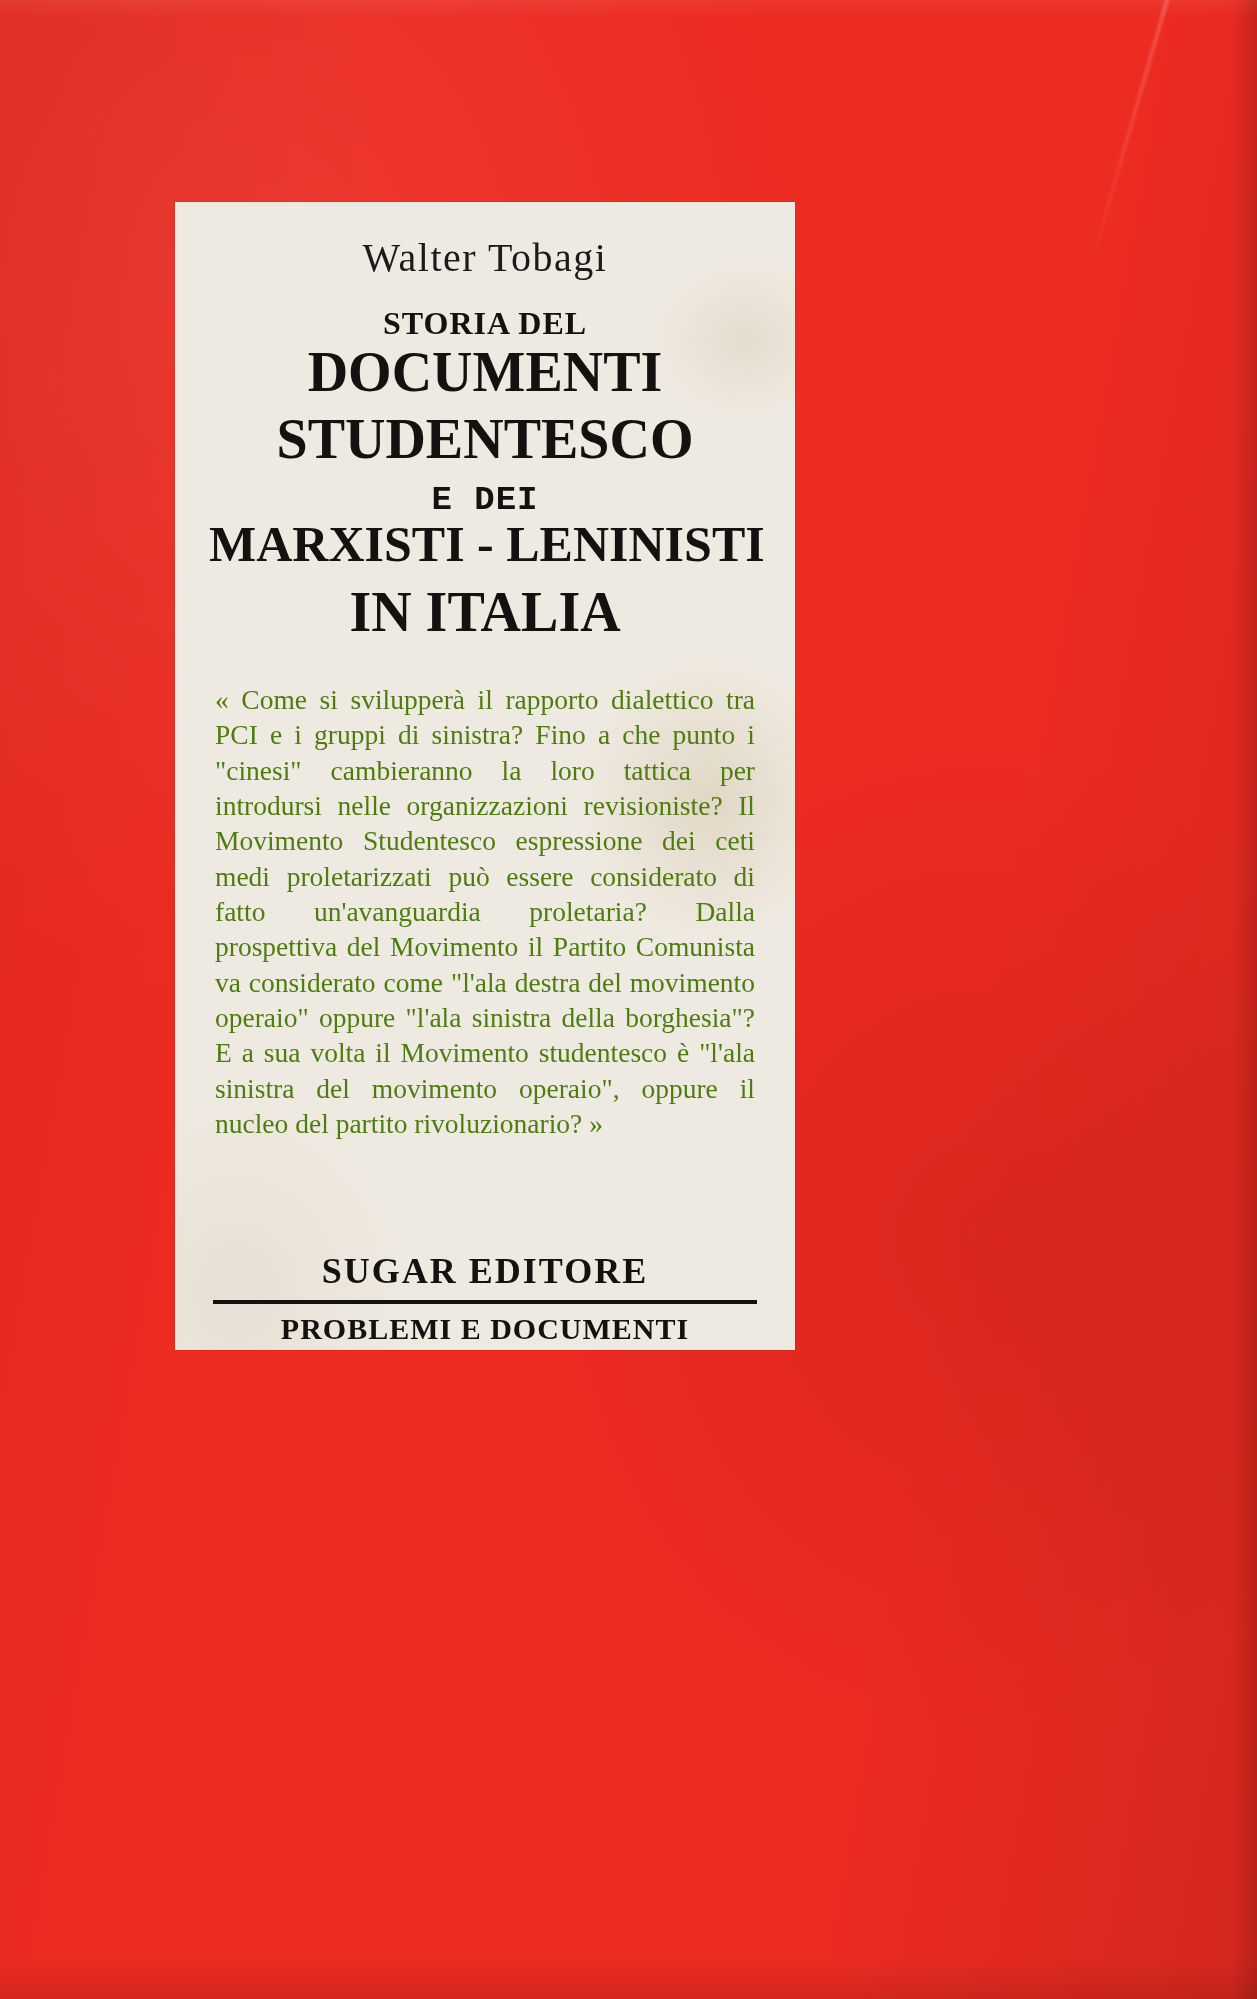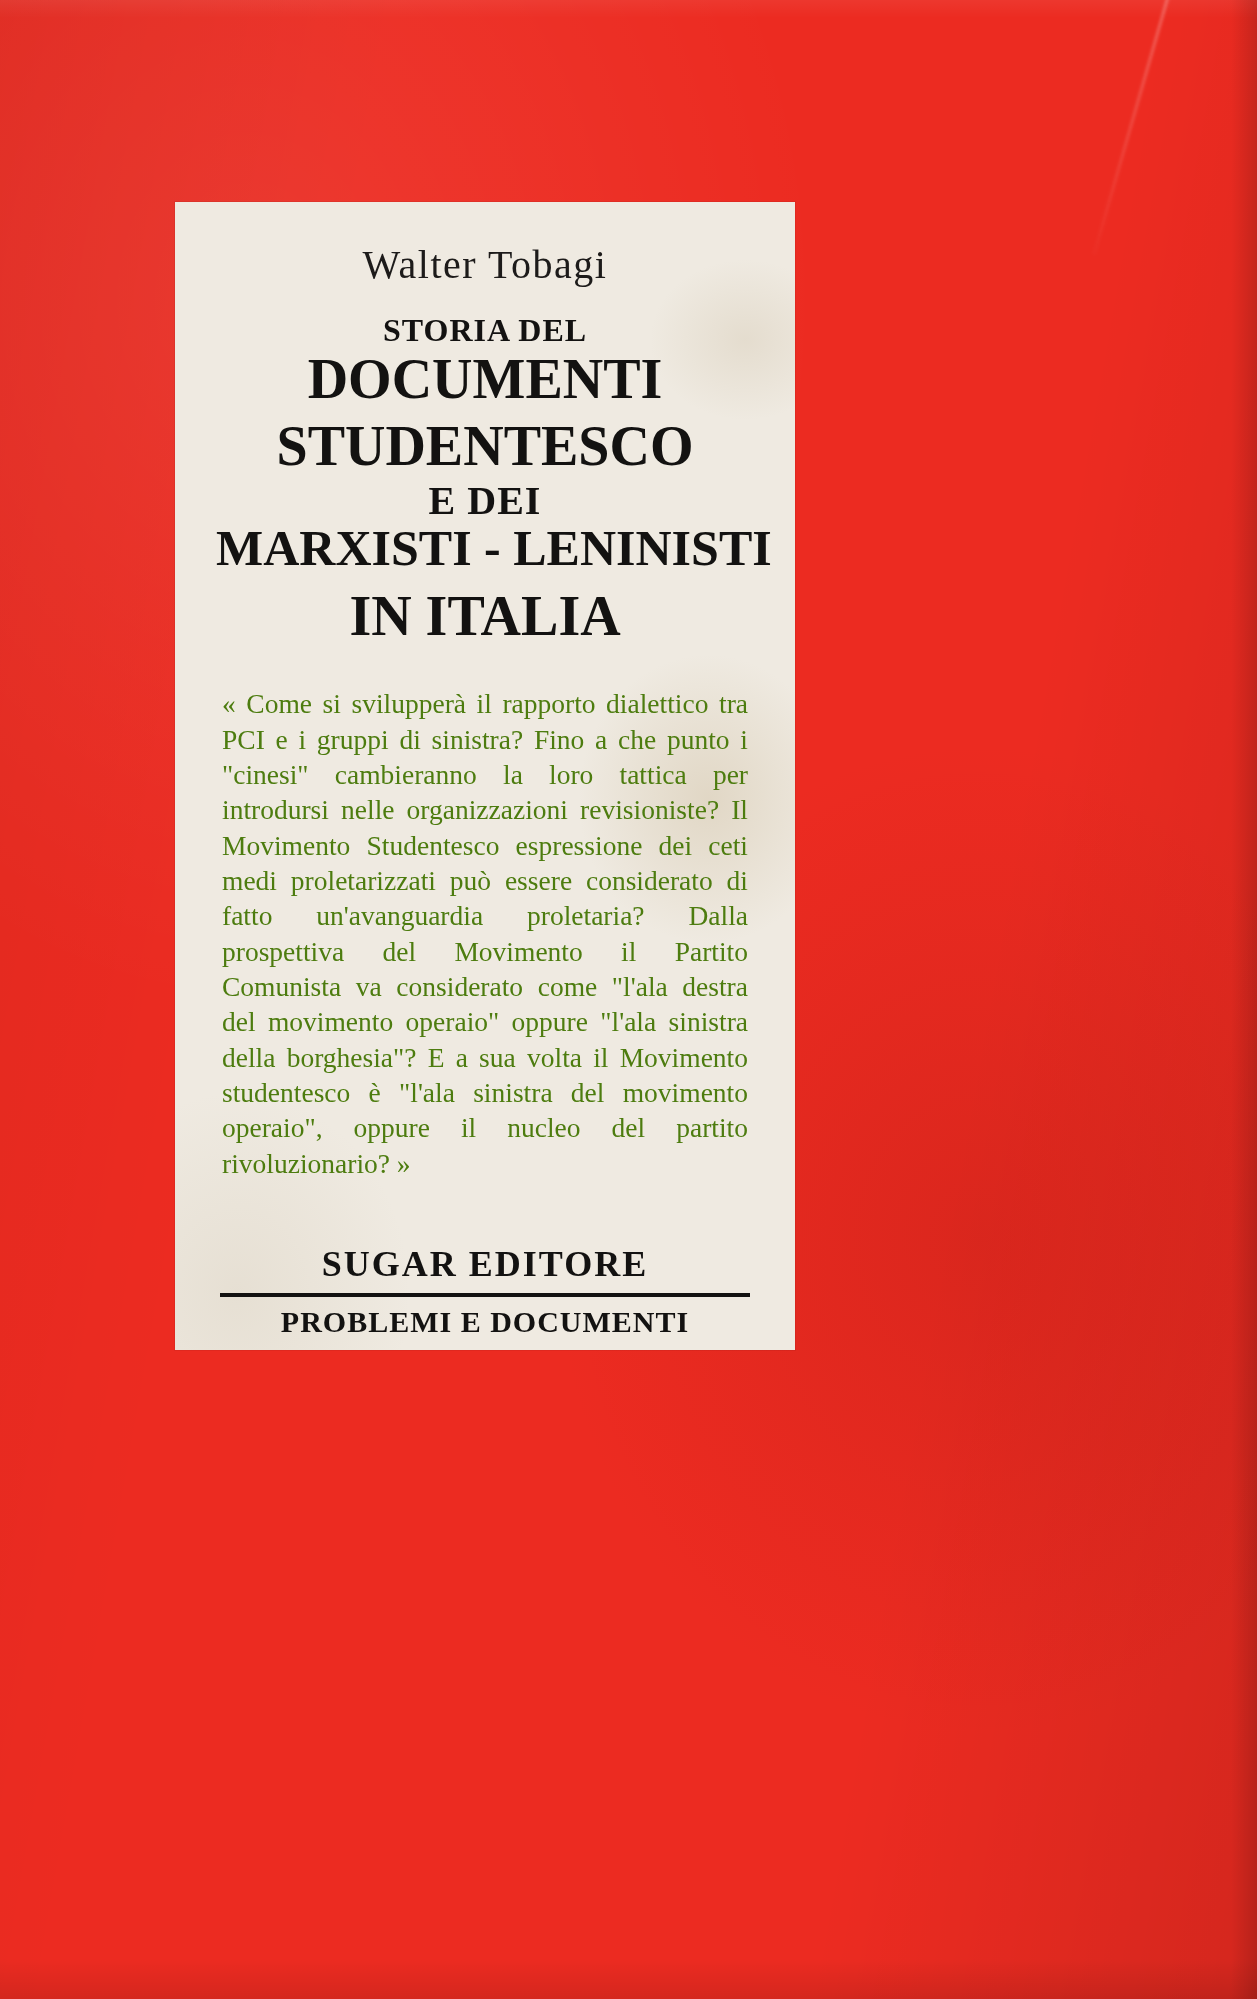--- a/index.html
+++ b/index.html
@@ -75,21 +75,21 @@
 
   
   #label-panel {
     position: absolute;
     left: 175px;
     top: 202px;
     width: 620px;
     height: 1148px;
     background: #efeae1;
     box-shadow: 0 0 0 1px rgba(0,0,0,0.05);
-    padding: 7px;
+    padding: 0;
     box-sizing: border-box;
   }
   #panel-stain {
     position: absolute;
     inset: 0;
     background:
       radial-gradient(ellipse 30% 18% at 86% 52%, rgba(196,176,140,0.33), rgba(196,176,140,0) 70%),
       radial-gradient(ellipse 22% 10% at 92% 12%, rgba(190,172,140,0.22), rgba(190,172,140,0) 70%),
       radial-gradient(ellipse 40% 25% at 10% 95%, rgba(190,175,148,0.18), rgba(190,175,148,0) 70%);
     pointer-events: none;
@@ -122,21 +122,21 @@
     margin-top: 26px;
   }
   .title-line {
     display: block;
     line-height: 1.06;
     white-space: nowrap;
   }
   #title-l1 { font-size: 32px; letter-spacing: 1px; text-align: center; }
   #title-l2 { font-size: 56px; letter-spacing: 0px; margin-top: 2px; }
   #title-l3 { font-size: 56px; letter-spacing: 0px; margin-top: 8px; }
-  #title-l4 { font-size: 40px; letter-spacing: 1px; margin-top: 3px; }
+  #title-l4 { font-size: 34px; letter-spacing: 1px; margin-top: 12px; font-family: Liberation Mono, monospace; }
   #title-l5 { font-size: 50px; letter-spacing: 0px; }
   #title-l6 { font-size: 56px; letter-spacing: 0px; margin-top: 12px; }
 
   
   #blurb {
     margin-top: 40px;
     font-family: "Liberation Serif", serif;
     font-size: 27.5px;
     line-height: 1.285;
     color: #4d7c0f;

